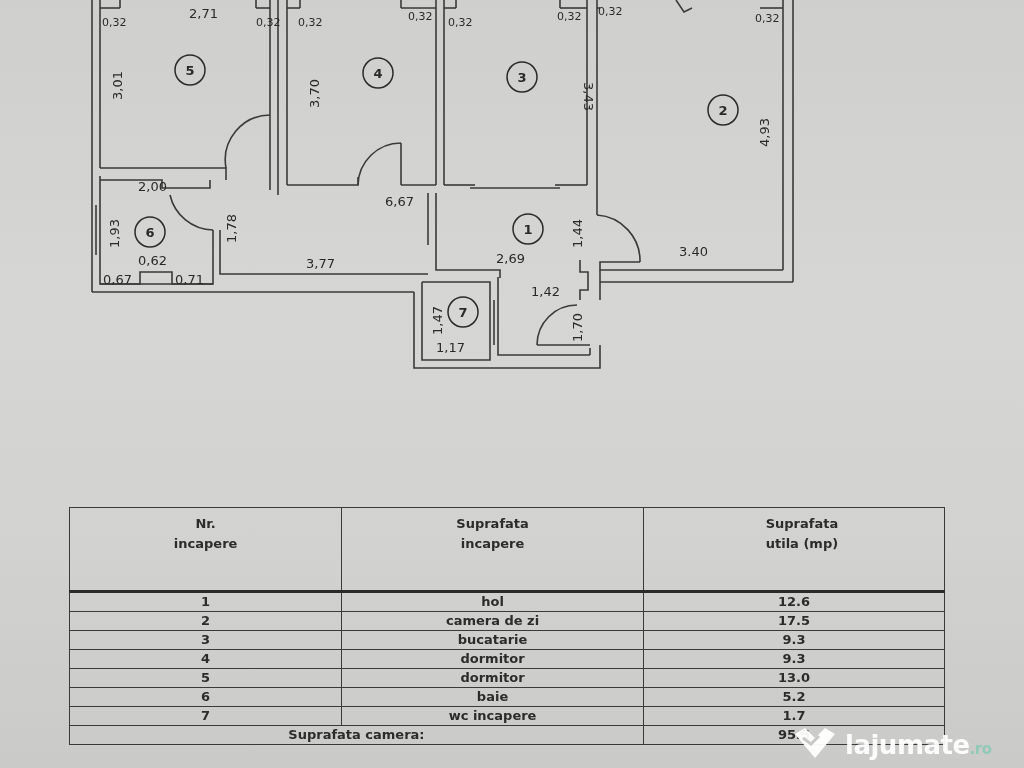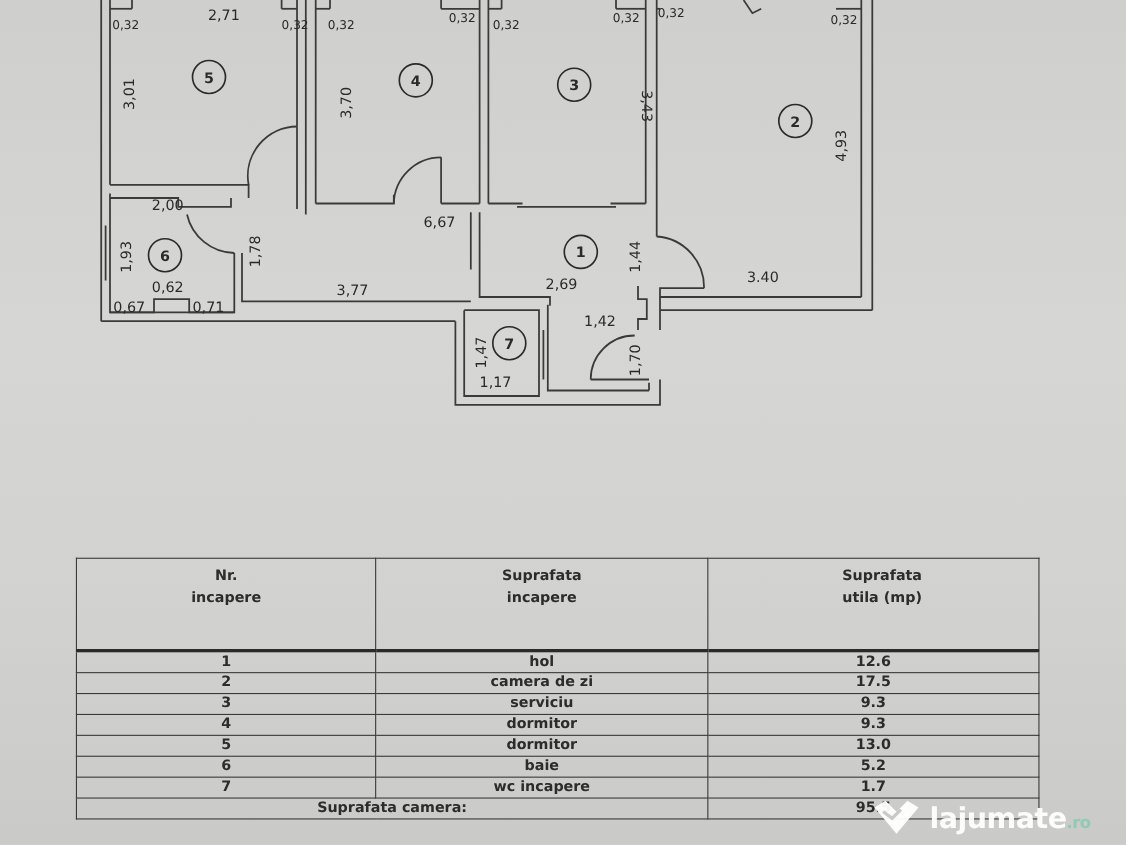--- a/index.html
+++ b/index.html
@@ -165,21 +165,21 @@
         <td>hol</td>
         <td>12.6</td>
       </tr>
       <tr>
         <td>2</td>
         <td>camera de zi</td>
         <td>17.5</td>
       </tr>
       <tr>
         <td>3</td>
-        <td>serviciu</td>
+        <td>bucatarie</td>
         <td>9.3</td>
       </tr>
       <tr>
         <td>4</td>
         <td>dormitor</td>
         <td>9.3</td>
       </tr>
       <tr>
         <td>5</td>
         <td>dormitor</td>

